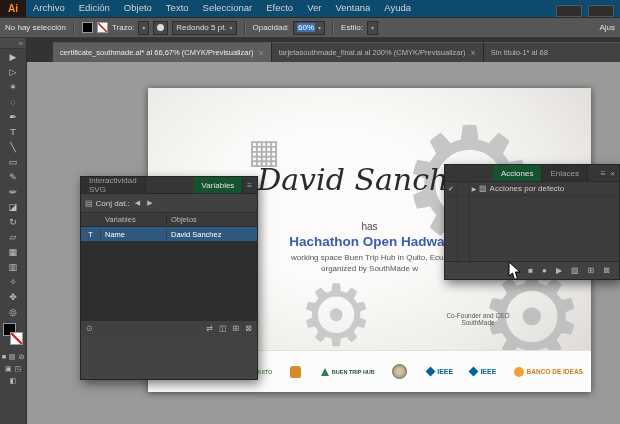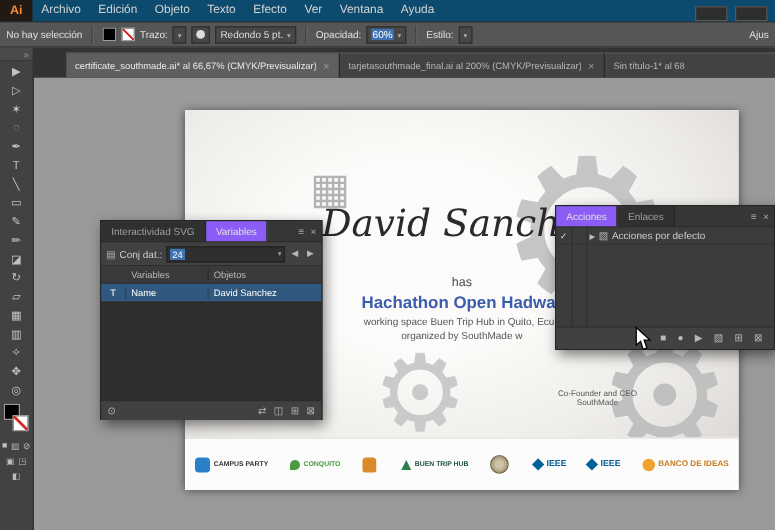--- a/index.html
+++ b/index.html
@@ -94,25 +94,25 @@
   .sp-ieee-lbl { color:#00629b; font-size:7px; }
   .sp-banco-icon { width:10px; height:10px; border-radius:50%; background:#f0a22e; }
   .sp-banco-lbl { color:#c77d1e; font-size:6.5px; }
 
   
   .panel { position:absolute; background:#434343; border:1px solid #252525;
            box-shadow:2px 4px 10px rgba(0,0,0,.5); z-index:20; font-size:8px; color:#ccc; }
   .p-tabs { height:17px; background:#363636; display:flex; align-items:flex-end; border-bottom:1px solid #2a2a2a; }
   .p-tab { height:16px; padding:0 8px; display:flex; align-items:center; background:#303030;
            color:#9f9f9f; border-right:1px solid #262626; font-size:8px; }
-  .p-tab.active { background:#8b5cf6; color:#e0e0e0; }
+  .p-tab.active { background:#14532d; color:#e0e0e0;margin-left:48px; }
   .p-chrome { margin-left:auto; display:flex; gap:5px; padding:0 4px; color:#aaa; font-size:8px;
               align-items:center; height:16px; }
 
-  #variables-panel { left:80px; top:176px; width:178px; height:160px; }
+  #variables-panel { left:80px; top:176px; width:178px; height:204px; }
   .v-toolbar { height:19px; display:flex; align-items:center; gap:3px; padding:0 4px;
                background:#414141; border-bottom:1px solid #2d2d2d; }
   .v-ds-icon { color:#b0b0b0; font-size:8px; }
   .v-dd { flex:1; height:13px; background:#2f2f2f; border:1px solid #222; display:flex;
           align-items:center; padding:0 2px; font-size:7.5px; gap:2px; }
   .v-dd .val { background:#3f72b3; color:#fff; padding:0 2px; }
   .v-dd .arr { margin-left:auto; font-size:6px; color:#999; }
   .v-nav { color:#b8b8b8; font-size:7px; padding:0 2px; }
   .v-head { height:14px; display:flex; background:#3a3a3a; border-bottom:1px solid #2b2b2b;
             color:#b8b8b8; font-size:7.5px; align-items:center; }
@@ -144,20 +144,21 @@
 </style>
 </head>
 <body>
 
 <div class="menubar">
   <div class="ai-logo">Ai</div>
   <span class="menu-item">Archivo</span>
   <span class="menu-item">Edición</span>
   <span class="menu-item">Objeto</span>
   <span class="menu-item">Texto</span>
+  <span class="menu-item">Seleccionar</span>
   <span class="menu-item">Efecto</span>
   <span class="menu-item">Ver</span>
   <span class="menu-item">Ventana</span>
   <span class="menu-item">Ayuda</span>
   <div class="menu-extras">
     <div class="menu-box"></div>
     <div class="menu-box"></div>
   </div>
 </div>
 
@@ -304,24 +305,20 @@
     <div class="p-tab">Interactividad SVG</div>
     <div class="p-tab active">Variables</div>
     <div class="p-chrome">
       <span>≡</span>
       <span>×</span>
     </div>
   </div>
   <div class="v-toolbar">
     <span class="v-ds-icon">▤</span>
     <span>Conj dat.:</span>
-    <div class="v-dd">
-      <span class="val">24</span>
-      <span class="arr">▾</span>
-    </div>
     <span class="v-nav">◀</span>
     <span class="v-nav">▶</span>
   </div>
   <div class="v-head">
     <span class="v-c1"></span>
     <span class="v-c2">Variables</span>
     <span class="v-c3">Objetos</span>
   </div>
   <div class="v-body">
     <div class="v-row sel">

